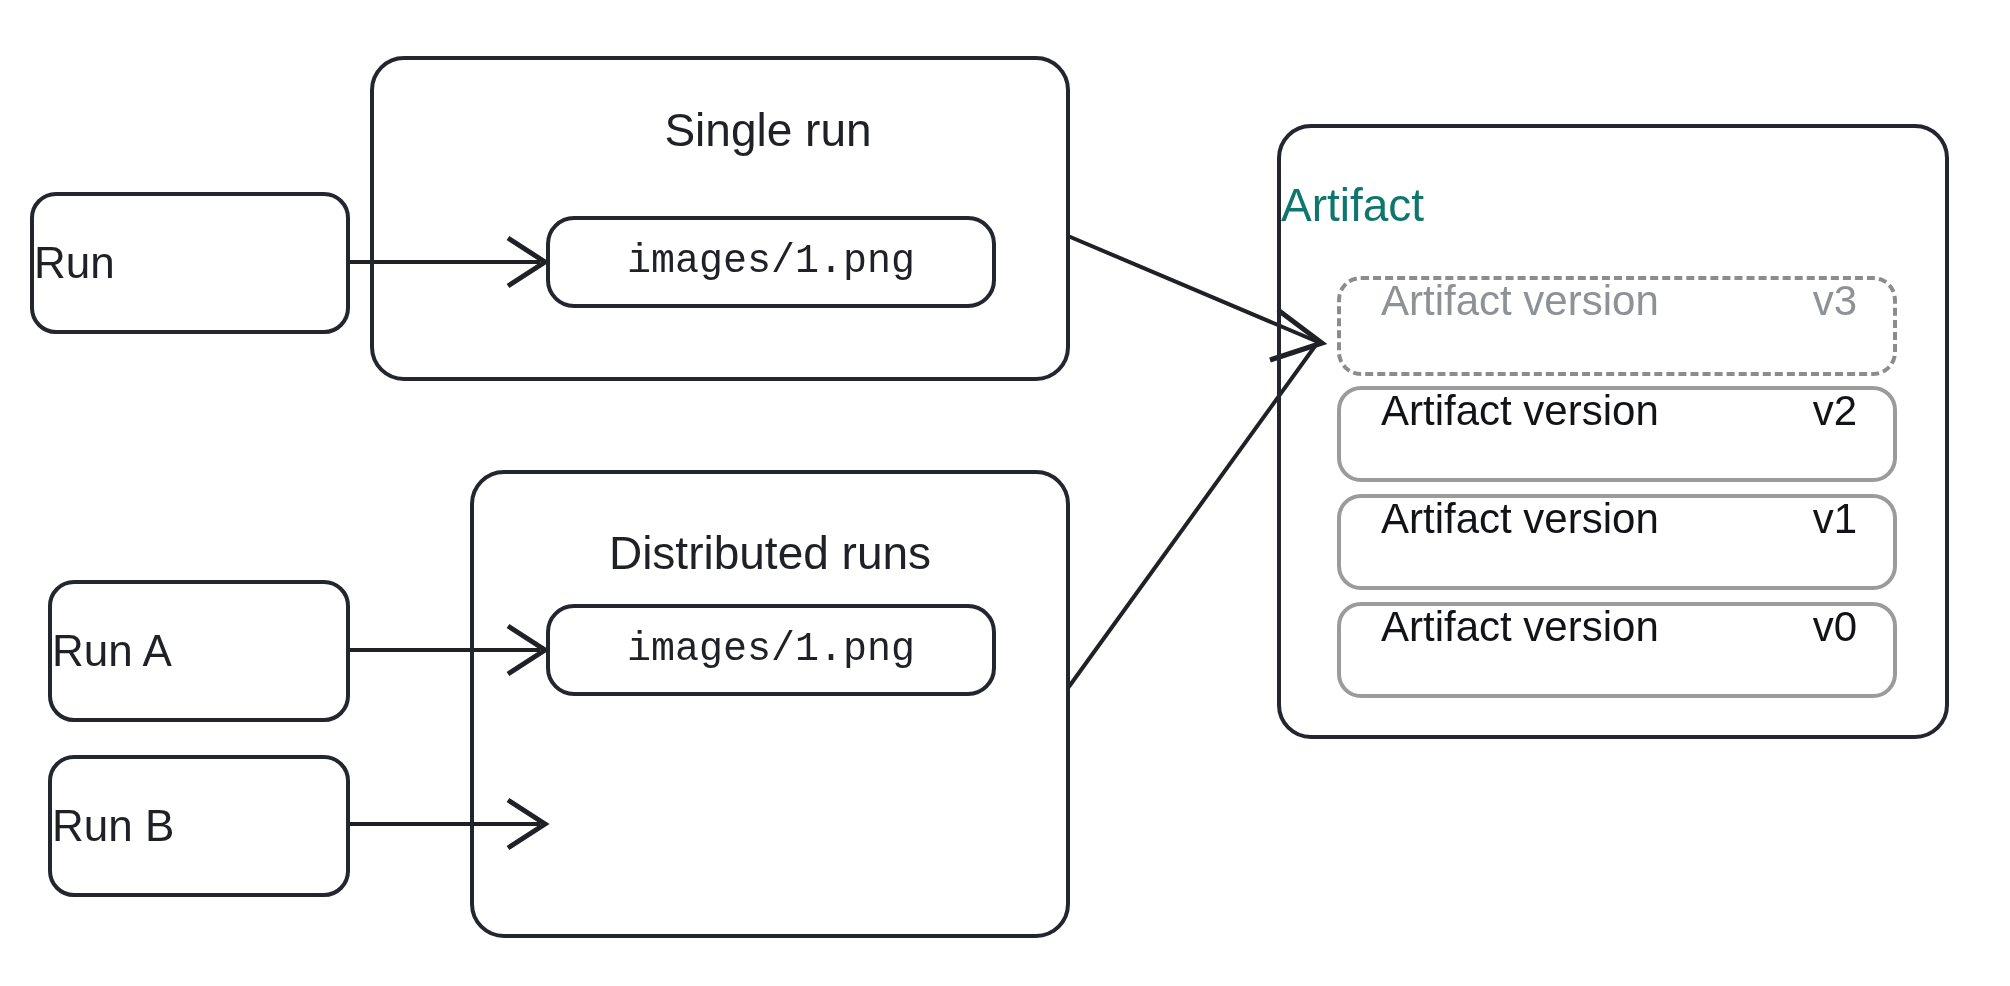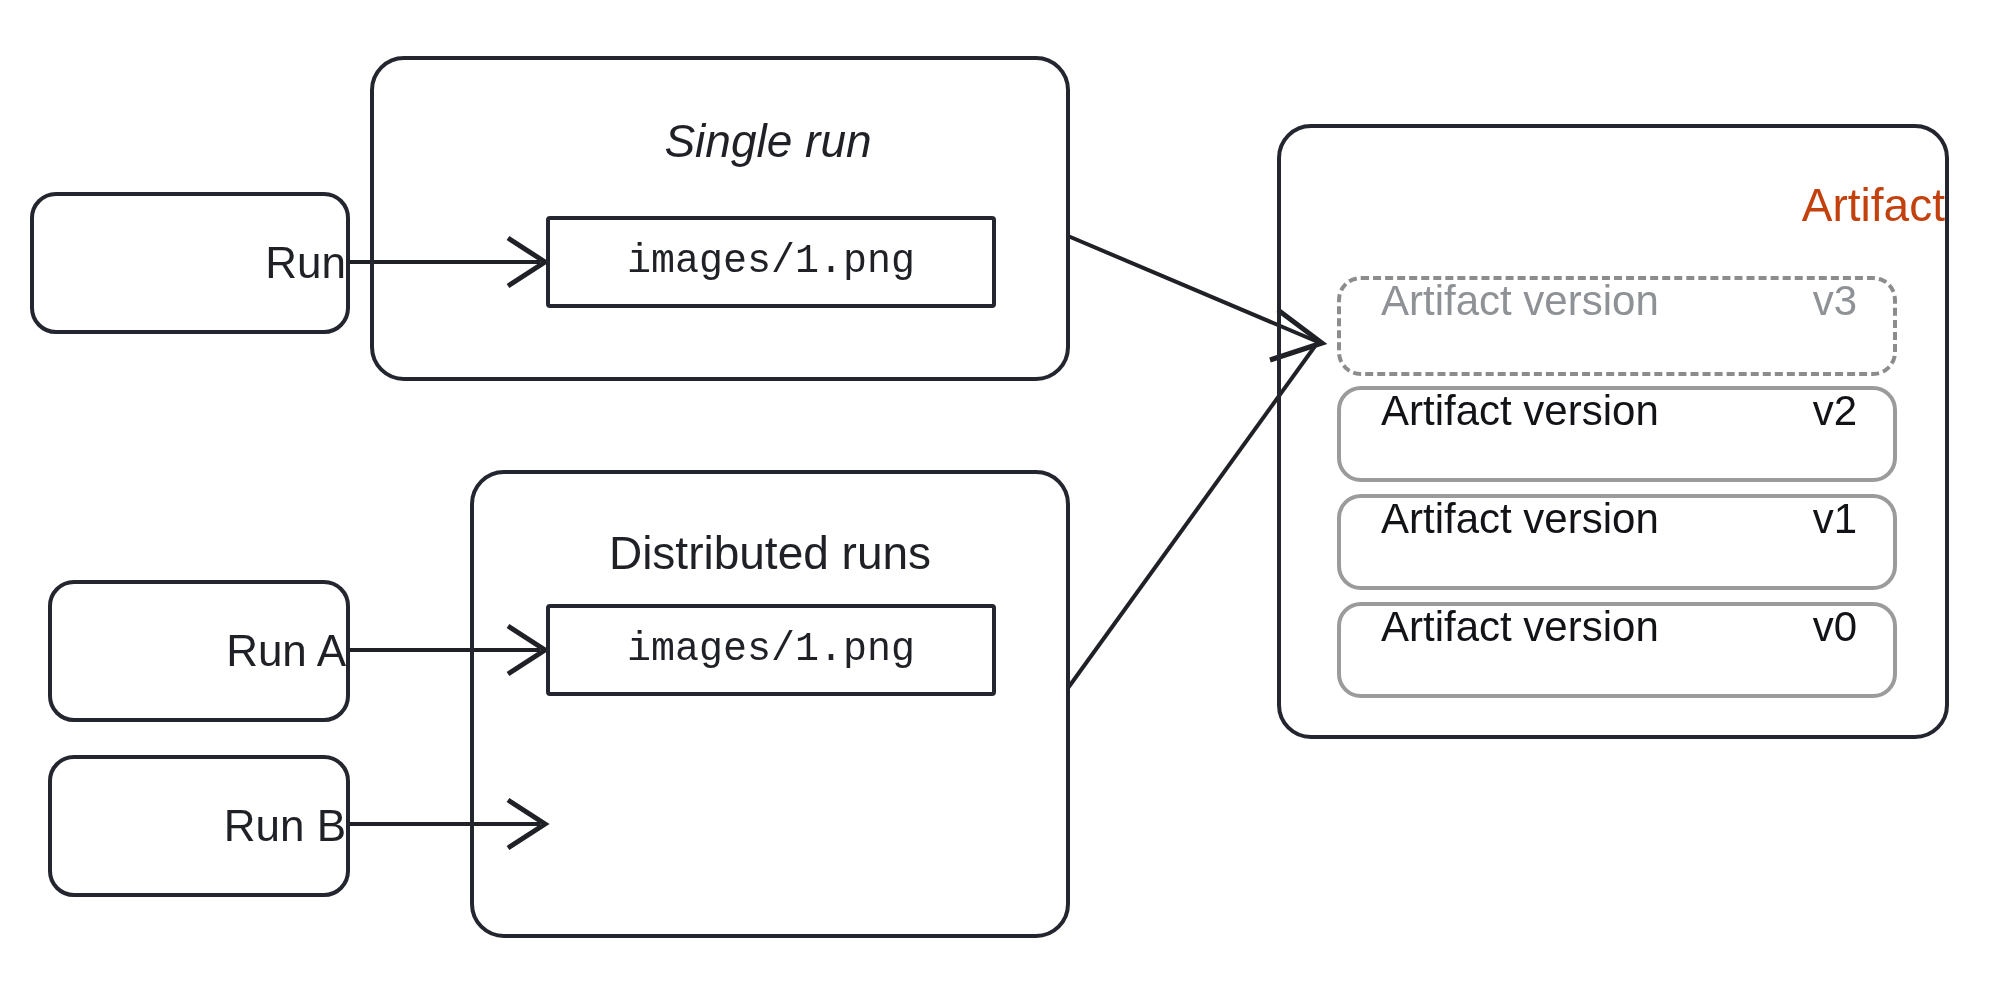--- a/index.html
+++ b/index.html
@@ -15,21 +15,21 @@
     width: 2010px;
     height: 986px;
     background: #ffffff;
     overflow: hidden;
   }
   .node {
     position: absolute;
     box-sizing: border-box;
     display: flex;
     align-items: center;
-    justify-content: flex-end;
+    justify-content: flex-start;
     background: #ffffff;
     color: #1f2127;
     border: 4px solid #23262e;
     border-radius: 26px;
     font-family: "Liberation Sans", sans-serif;
     font-size: 44px;
     line-height: 1;
     white-space: nowrap;
   }
   .group-box {
@@ -49,41 +49,41 @@
     white-space: nowrap;
   }
   .file-node {
     position: absolute;
     box-sizing: border-box;
     display: flex;
     align-items: center;
     justify-content: center;
     background: #ffffff;
     border: 4px solid #23262e;
-    border-radius: 4px;
+    border-radius: 28px;
     font-family: "Liberation Mono", monospace;
     font-size: 40px;
     color: #1f2127;
     line-height: 1;
     white-space: nowrap;
   }
   .artifact-panel {
     position: absolute;
     box-sizing: border-box;
     border: 4px solid #23262e;
     border-radius: 34px;
     background: transparent;
   }
   .artifact-title {
     position: absolute;
     width: 100%;
-    text-align: right;
+    text-align: left;
     font-family: "Liberation Sans", sans-serif;
     font-size: 46px;
-    color: #c2410c;
+    color: #0f766e;
     line-height: 1;
     white-space: nowrap;
   }
   .version-row {
     position: absolute;
     box-sizing: border-box;
     display: flex;
     justify-content: space-between;
     background: #ffffff;
     border: 4px solid #9b9b9b;
@@ -141,21 +141,21 @@
     <polyline class="arrowhead" points="508,800 545,824 508,848"></polyline>
 
     <line x1="1068" y1="236" x2="1318" y2="342"></line>
 
     <line x1="1068" y1="688" x2="1318" y2="342"></line>
 
     <polyline class="arrowhead" points="1278,310 1322,343 1270,360"></polyline>
   </svg>
 
   <div class="group-box" style="left:370px; top:56px; width:700px; height:325px;"></div>
-  <div class="group-title" style="left:370px; top:118px; width:796px;font-style:italic;">Single run</div>
+  <div class="group-title" style="left:370px; top:107px; width:796px;">Single run</div>
 
   <div class="node" style="left:30px; top:192px; width:320px; height:142px;">
     <span>Run</span>
   </div>
 
   <div class="file-node" style="left:546px; top:216px; width:450px; height:92px;">
     <span>images/1.png</span>
   </div>
 
   <div class="group-box" style="left:470px; top:470px; width:600px; height:468px;"></div>

